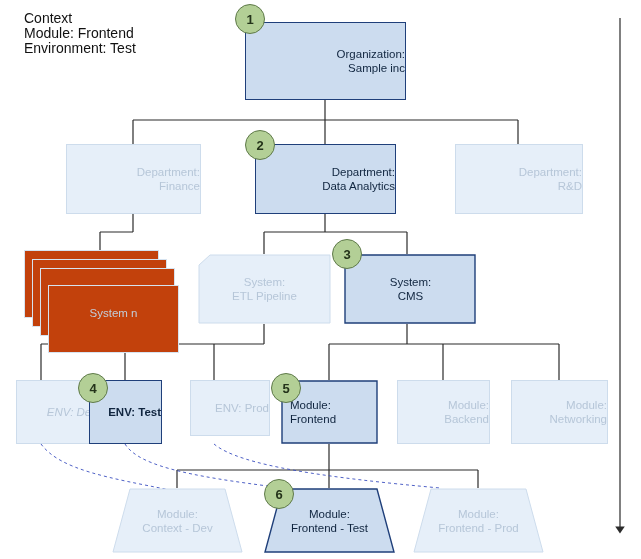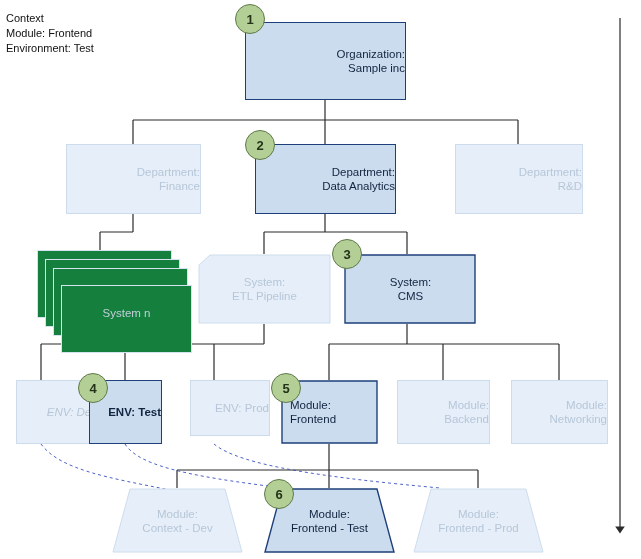--- a/index.html
+++ b/index.html
@@ -23,37 +23,37 @@
     font-size:11.5px;
     line-height:14px;
     color:#1b3a5c;
   }
   .node .l1, .node .l2 { display:block; white-space:nowrap; }
   
   .active { background:#ccdcef; border:1.4px solid #1f3f7a; color:#10253f; }
   
   .inactive { background:#e6eff9; border:1px solid #cddcec; color:#b6c6d8; }
   
-  .stack { background:#15803d; border:1px solid #d6e3f0; color:#cdd9e6;margin-left:13px; }
+  .stack { background:#c2410c; border:1px solid #d6e3f0; color:#cdd9e6; }
 
   .badge {
     position:absolute;
     width:28px; height:28px;
     border-radius:50%;
     background:#b3cf96;
     border:1.3px solid #5f7a4a;
     color:#24331a;
     font-size:13px;
     font-weight:bold;
     display:flex; align-items:center; justify-content:center;
     z-index:20;
   }
   .context {
-    position:absolute; left:6px; top:11px;
-    font-size:11px; line-height:15px; color:#111;
+    position:absolute; left:24px; top:11px;
+    font-size:14px; line-height:15px; color:#111;
   }
   .context div { white-space:nowrap; }
 </style>
 </head>
 <body>
 
 <div id="canvas">
 
   <svg class="layer">
     <defs>

